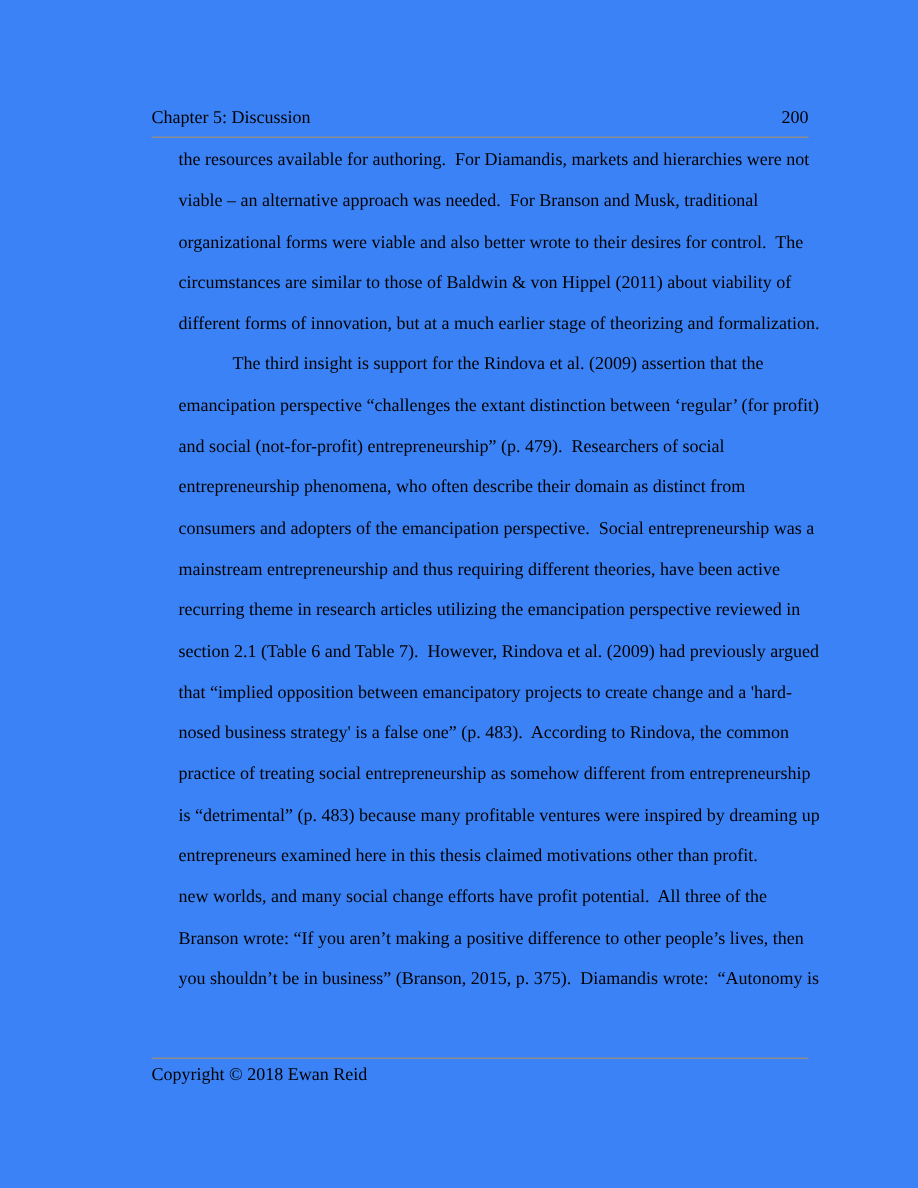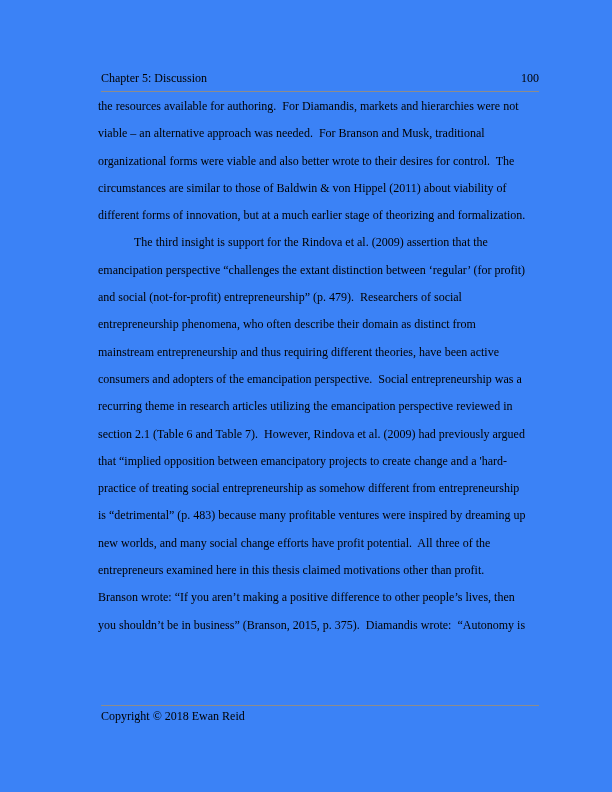--- a/index.html
+++ b/index.html
@@ -26,21 +26,21 @@
     position: absolute;
     left: 101px;
     width: 438px;
     height: 0;
     border-top: 1px solid #8c8c8c;
   }
   .header-rule { top: 91px; }
   .footer-rule { top: 705px; }
   .body-text {
     position: absolute;
-    left: 98px;
+    left: 119px;
     top: 93px;
     width: 440px;
     font-size: 12px;
   }
   .line {
     height: 27.3px;
     line-height: 27.3px;
     white-space: pre;
   }
   .line.indent { padding-left: 36px; }
@@ -54,43 +54,44 @@
     line-height: 15px;
   }
 </style>
 </head>
 <body>
 
 <div class="page">
 
   <div class="header-row">
     <span>Chapter 5: Discussion</span>
-    <span>100</span>
+    <span>200</span>
   </div>
   <div class="rule header-rule"></div>
 
   <div class="body-text">
     <div class="line">the resources available for authoring.  For Diamandis, markets and hierarchies were not</div>
     <div class="line">viable – an alternative approach was needed.  For Branson and Musk, traditional</div>
     <div class="line">organizational forms were viable and also better wrote to their desires for control.  The</div>
     <div class="line">circumstances are similar to those of Baldwin &amp; von Hippel (2011) about viability of</div>
     <div class="line">different forms of innovation, but at a much earlier stage of theorizing and formalization.</div>
     <div class="line indent">The third insight is support for the Rindova et al. (2009) assertion that the</div>
     <div class="line">emancipation perspective “challenges the extant distinction between ‘regular’ (for profit)</div>
     <div class="line">and social (not-for-profit) entrepreneurship” (p. 479).  Researchers of social</div>
     <div class="line">entrepreneurship phenomena, who often describe their domain as distinct from</div>
+    <div class="line">consumers and adopters of the emancipation perspective.  Social entrepreneurship was a</div>
     <div class="line">mainstream entrepreneurship and thus requiring different theories, have been active</div>
-    <div class="line">consumers and adopters of the emancipation perspective.  Social entrepreneurship was a</div>
     <div class="line">recurring theme in research articles utilizing the emancipation perspective reviewed in</div>
     <div class="line">section 2.1 (Table 6 and Table 7).  However, Rindova et al. (2009) had previously argued</div>
     <div class="line">that “implied opposition between emancipatory projects to create change and a 'hard-</div>
+    <div class="line">nosed business strategy' is a false one” (p. 483).  According to Rindova, the common</div>
     <div class="line">practice of treating social entrepreneurship as somehow different from entrepreneurship</div>
     <div class="line">is “detrimental” (p. 483) because many profitable ventures were inspired by dreaming up</div>
+    <div class="line">entrepreneurs examined here in this thesis claimed motivations other than profit.</div>
     <div class="line">new worlds, and many social change efforts have profit potential.  All three of the</div>
-    <div class="line">entrepreneurs examined here in this thesis claimed motivations other than profit.</div>
     <div class="line">Branson wrote: “If you aren’t making a positive difference to other people’s lives, then</div>
     <div class="line">you shouldn’t be in business” (Branson, 2015, p. 375).  Diamandis wrote:  “Autonomy is</div>
   </div>
 
   <div class="rule footer-rule"></div>
   <div class="footer-row">
     <span>Copyright © 2018 Ewan Reid</span>
   </div>
 
 </div>

